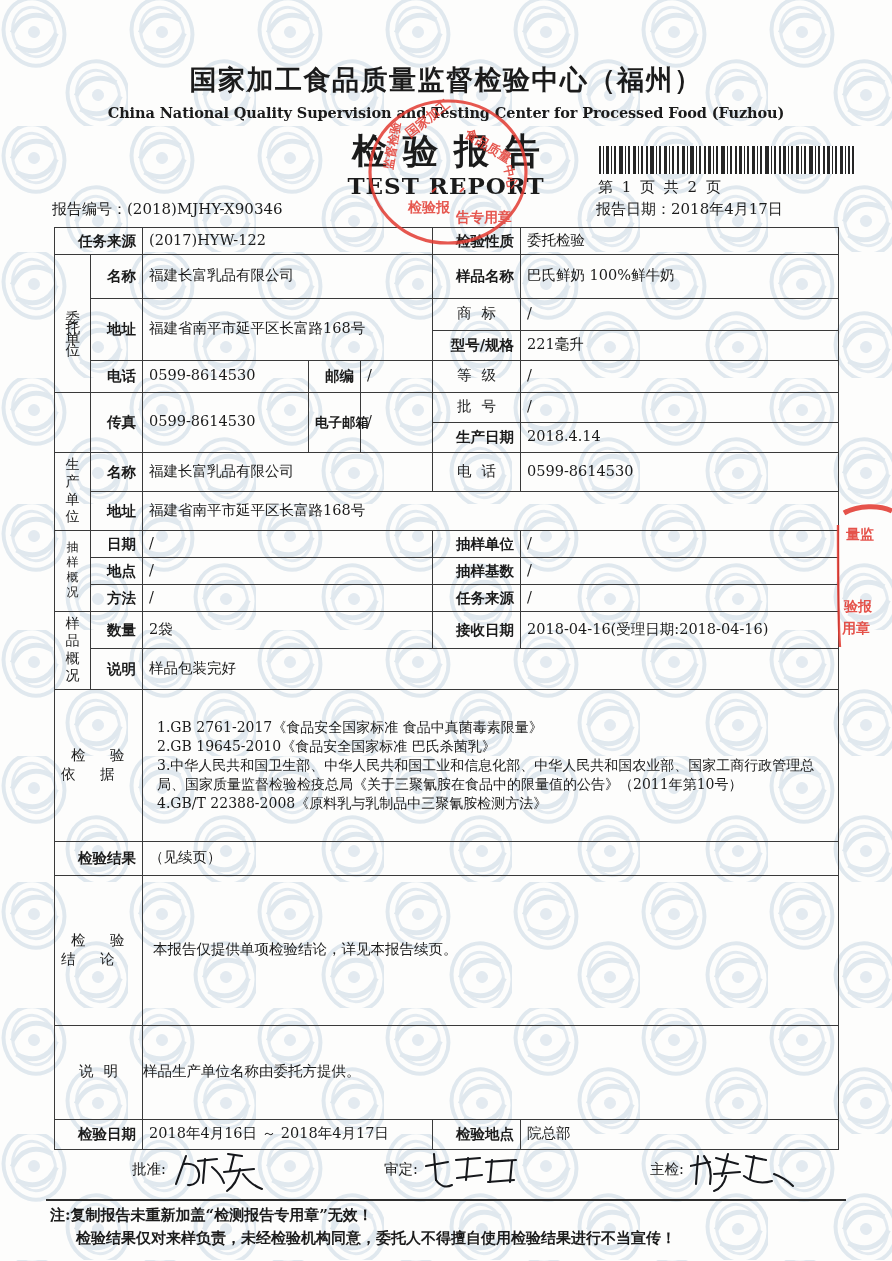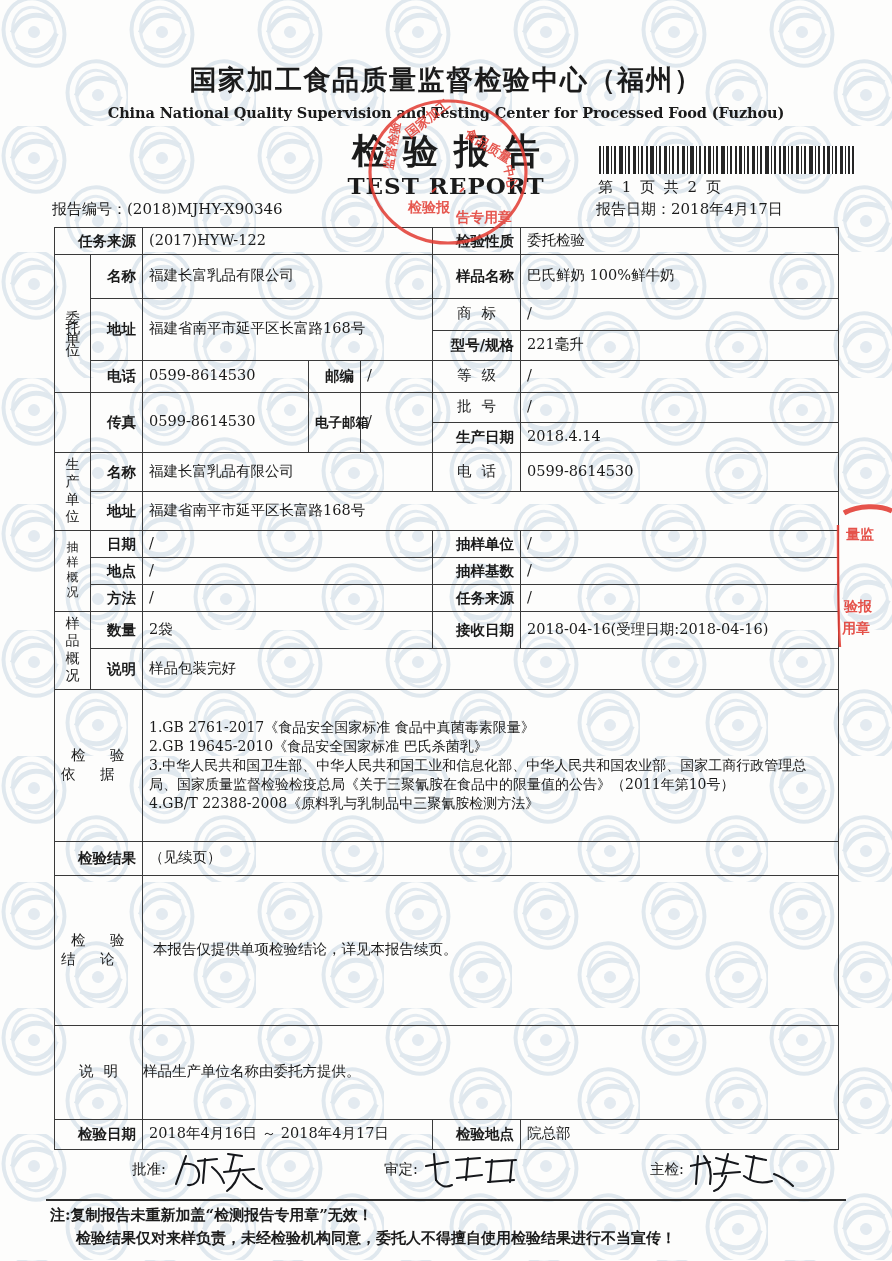--- a/index.html
+++ b/index.html
@@ -146,21 +146,21 @@
   td.val {
     text-align: left;
     padding-left: 8px;
   }
   .basis-cell {
     text-align: left;
     padding: 10px 6px 10px 10px;
     line-height: 1.62;
     font-size: 14px;
   }
-  .basis-cell div { white-space: nowrap; }
+  .basis-cell div { white-space: nowrap; margin-left: 8px; }
   .basis-cell div.wrap { white-space: normal; }
   .vlabel-2 {
     text-align: left;
     line-height: 1.95;
     letter-spacing: 10px;
     text-indent: 10px;
     white-space: nowrap;
   }
 
   

